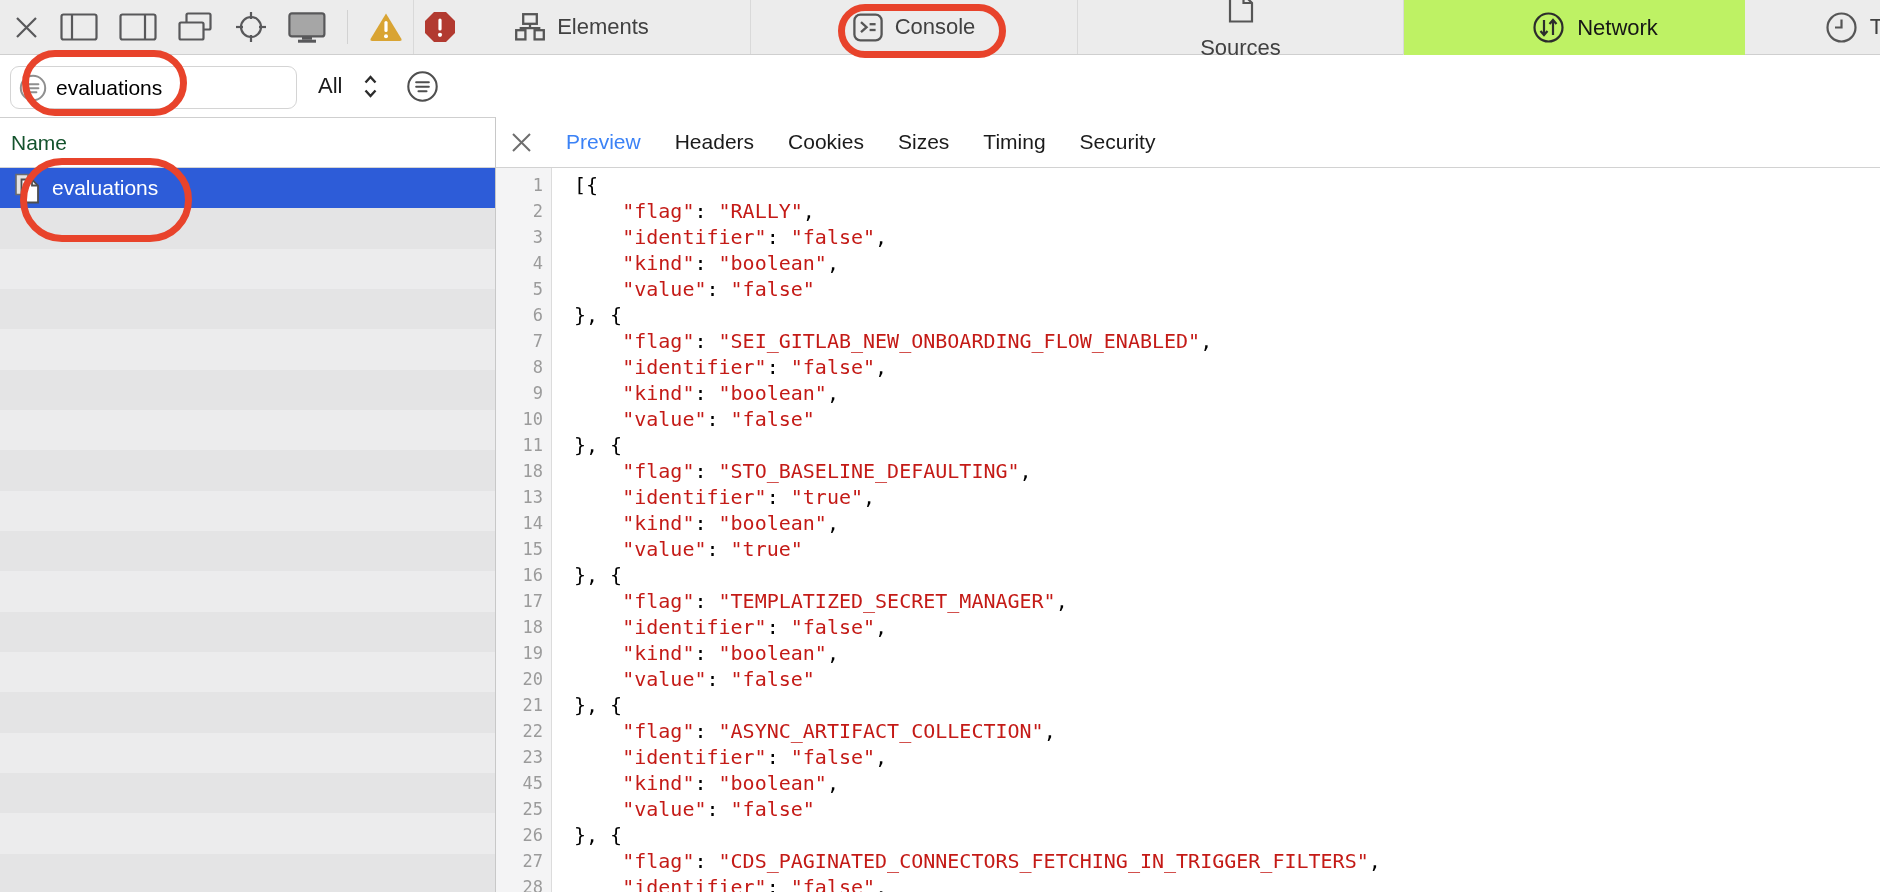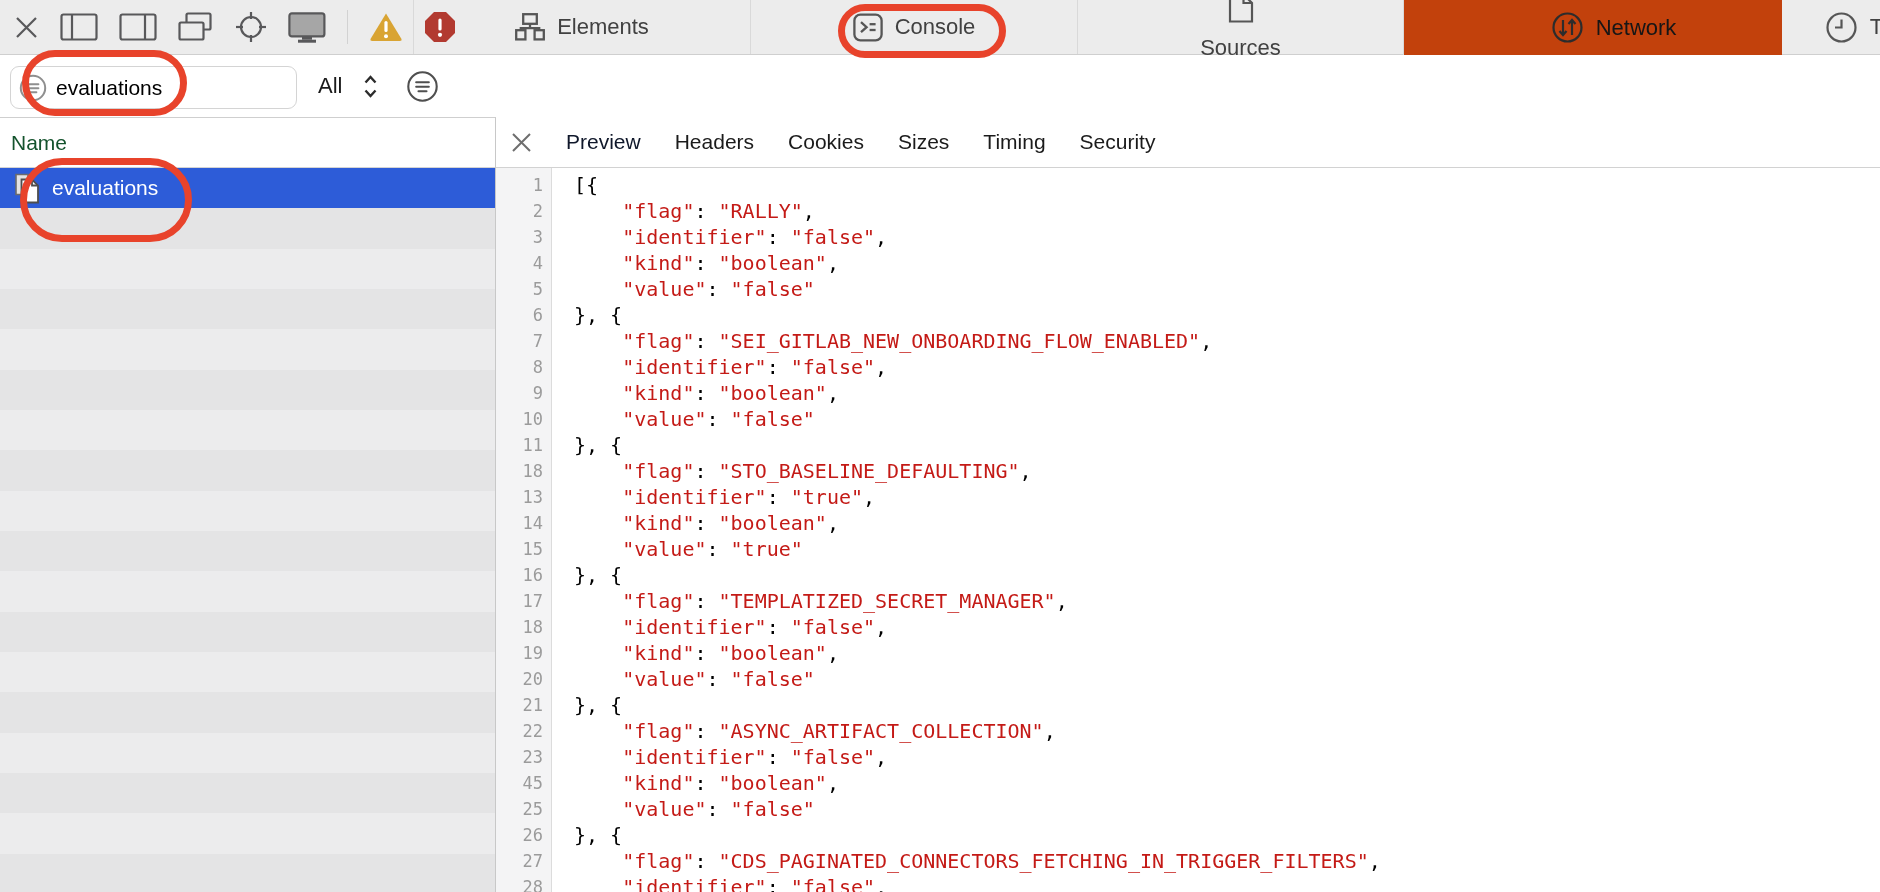--- a/index.html
+++ b/index.html
@@ -14,21 +14,21 @@
   .toolbar-icons > * { flex:0 0 auto; }
   .tool-gap { width:21px; }
   .tool-sep { width:1px; height:34px; background:#d2d2d2; margin:0 0; }
   .tab-cell { position:absolute; top:0; height:54px; display:flex; align-items:center;
     justify-content:center; gap:12px; border-left:1px solid #d9d9d9;
     color:#414141; font-size:22px; }
   .tab-cell svg { color:#565656; }
   .tab-elements  { left:413px;  width:337px; }
   .tab-console   { left:750px;  width:327px; }
   .tab-sources   { left:1077px; width:326px;flex-direction:column; }
-  .tab-network   { left:1403px; width:379px; height:55px; background:#c2410c;
+  .tab-network   { left:1403px; width:342px; height:55px; background:#bef264;
     color:#161616; z-index:2;padding-left:41px; }
   .tab-network svg { color:#2c2c2c; }
   .tab-timelines { left:1730px; width:327px; }
 
   
   .filter-row { position:absolute; left:0; top:55px; width:1880px; height:62px; background:#fff; }
   .filter-field { position:absolute; left:10px; top:11px; width:287px; height:43px;
     border:1.5px solid #d4d4d4; border-radius:9px; background:#fff;
     display:flex; align-items:center; padding-left:8px; }
   .filter-field input { border:none; outline:none; font-family:"Liberation Sans",sans-serif;
@@ -47,21 +47,21 @@
   .req-row.selected { background:#2d5cd8; color:#fff; font-size:21px; }
   .row-dark  { background:#e4e4e5; }
   .row-light { background:#ececed; }
 
   
   .right-panel { position:absolute; left:496px; top:117px; right:0; bottom:0; background:#fff; }
   .detail-tabs { height:51px; display:flex; align-items:center; padding-left:14px;
     border-bottom:1px solid #d2d2d2; background:#fff; }
   .detail-close { margin-right:33px; display:flex; align-items:center; }
   .detail-tab { font-size:21px; color:#1b1b1b; margin-right:34px; }
-  .detail-tab.active { color:#0f172a; }
+  .detail-tab.active { color:#3b82f6; }
   .code-wrap { position:absolute; left:0; top:51px; right:0; bottom:0; display:flex; overflow:hidden; }
   .gutter { width:56px; background:#f4f4f5; border-right:1px solid #dcdcdc;
     padding:4px 8px 0 0; text-align:right; color:#9b9b9b;
     font:17px/26px "DejaVu Sans Mono", monospace; flex:0 0 auto; }
   .codecol { padding:4px 0 0 22px; font:20px/26px "DejaVu Sans Mono", monospace;
     color:#000; white-space:pre; flex:1 1 auto; }
   .tok-s { color:#c41a16; }
   .tok-p { color:#000; }
 
   

